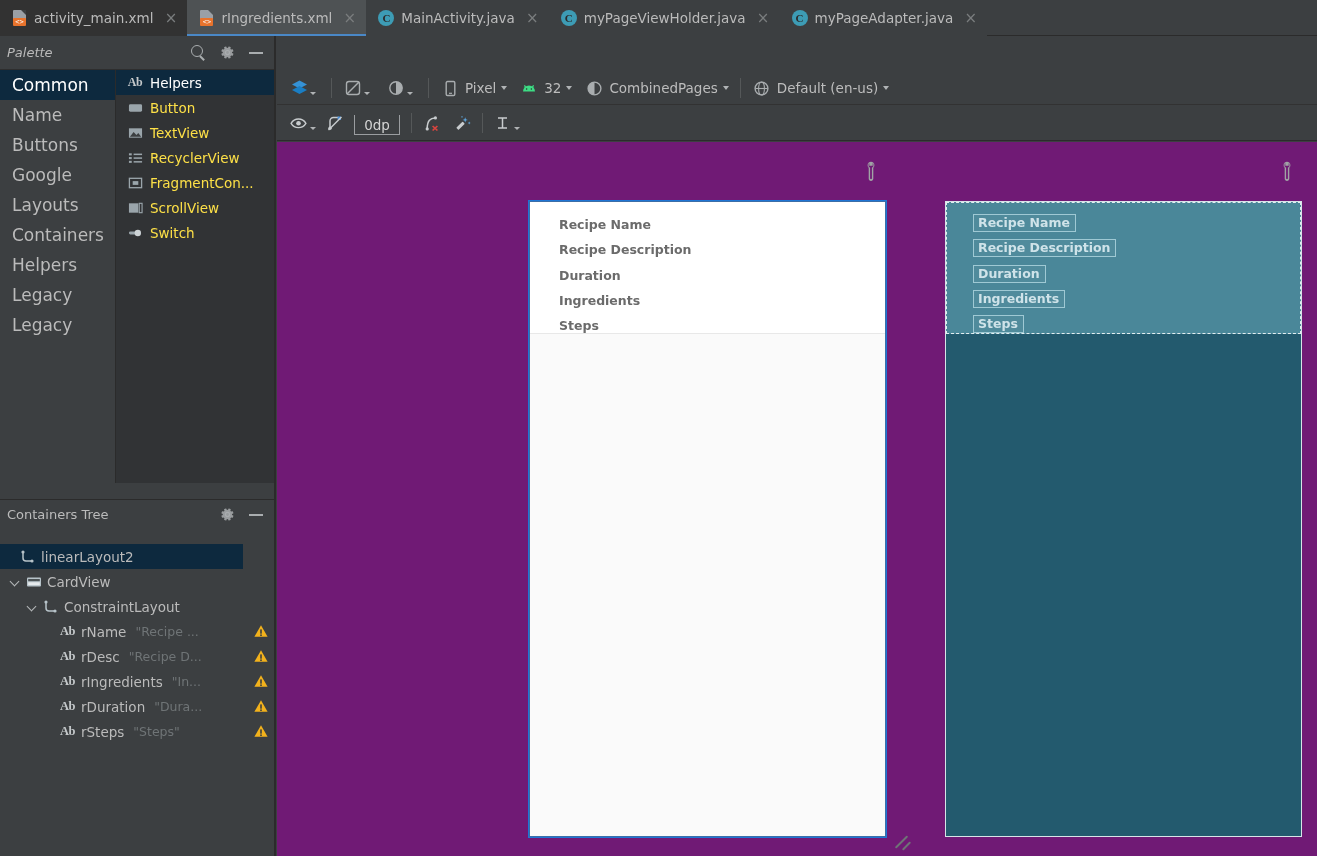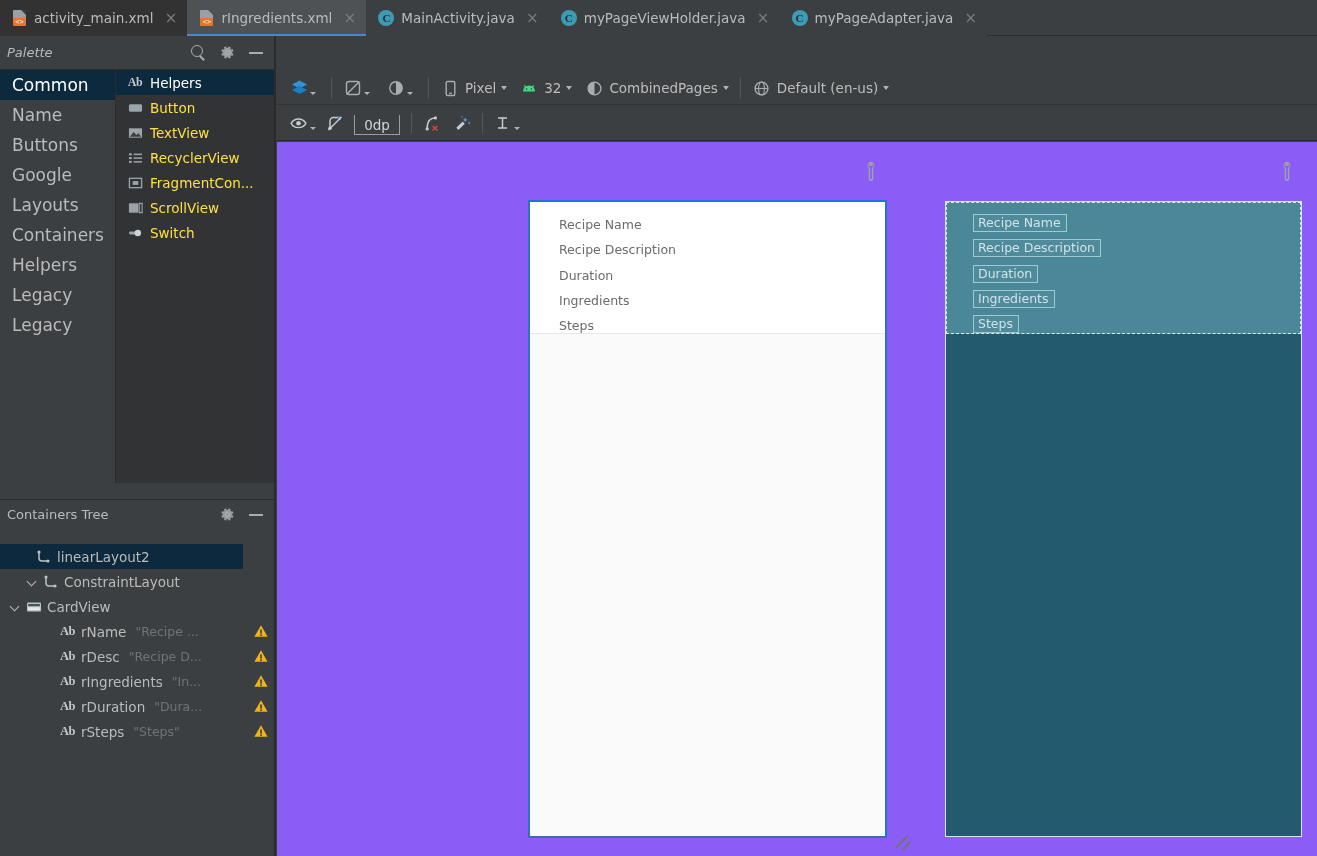--- a/index.html
+++ b/index.html
@@ -209,21 +209,21 @@
     display: flex; align-items: center; justify-content: center;
     min-width: 46px; height: 20px; color: #d4d4d4; font-size: 13.5px;
     border-left: 1.5px solid #9a9da0; border-right: 1.5px solid #9a9da0;
     border-bottom: 1.5px solid #9a9da0;
     margin: 0 6px; padding: 0 3px; position: relative; top: 2px;
   }
 
   
   #canvas {
     position: absolute; left: 277px; top: 142px; width: 1040px; height: 714px;
-    background: #8b5cf6; overflow: hidden;
+    background: #701a75; overflow: hidden; font-weight: bold;
   }
   .surface { position: absolute; }
   .wrench {
     position: absolute; width: 16px; height: 20px;
   }
   .wrench svg { width: 16px; height: 20px; fill: #a0a3a5; }
 
   
   #design-surface {
     left: 252px; top: 59px; width: 357px; height: 636px;
@@ -414,54 +414,54 @@
           <svg viewBox="0 0 16 16">
               <path d="M8 5.2a2.8 2.8 0 100 5.6 2.8 2.8 0 000-5.6zm0 4.3a1.5 1.5 0 110-3 1.5 1.5 0 010 3z"></path>
               <path d="M14 9.1l-1.2-.5a4.9 4.9 0 000-1.2l1.2-.5a.5.5 0 00.3-.6l-.6-1.5a.5.5 0 00-.6-.3l-1.2.4a5 5 0 00-.9-.9l.4-1.2a.5.5 0 00-.3-.6L9.6 1.6a.5.5 0 00-.6.3l-.5 1.2a4.9 4.9 0 00-1.2 0L6.8 1.9a.5.5 0 00-.6-.3l-1.5.6a.5.5 0 00-.3.6l.4 1.2c-.34.26-.64.56-.9.9l-1.2-.4a.5.5 0 00-.6.3l-.6 1.5a.5.5 0 00.3.6l1.2.5a4.9 4.9 0 000 1.2l-1.2.5a.5.5 0 00-.3.6l.6 1.5a.5.5 0 00.6.3l1.2-.4c.26.34.56.64.9.9l-.4 1.2a.5.5 0 00.3.6l1.5.6a.5.5 0 00.6-.3l.5-1.2a4.9 4.9 0 001.2 0l.5 1.2a.5.5 0 00.6.3l1.5-.6a.5.5 0 00.3-.6l-.4-1.2c.34-.26.64-.56.9-.9l1.2.4a.5.5 0 00.6-.3l.6-1.5a.5.5 0 00-.3-.6z" opacity=".85"></path>
             </svg>
         </span>
         <span class="hicon ic-minus"></span>
       </span>
     </div>
 
     <div id="tree-body">
-      <div class="tr-row selected" style="padding-left:18px">
+      <div class="tr-row selected" style="padding-left:2px">
         <span class="tr-chevron"></span>
         <span class="tr-ic">
           <svg viewBox="0 0 16 14">
               <path d="M3 1v7a3 3 0 003 3h6" fill="none" stroke="#b7c3c9" stroke-width="1.5"></path>
               <circle cx="3" cy="2" r="1.6" fill="#b7c3c9"></circle>
               <circle cx="12" cy="11" r="1.6" fill="#b7c3c9"></circle>
             </svg>
         </span>
         <span class="tr-name">linearLayout2</span>
+      </div>
+
+      <div class="tr-row" style="padding-left:8px">
+        <span class="tr-chevron open"></span>
+        <span class="tr-ic">
+          <svg viewBox="0 0 16 14">
+              <rect x="1" y="2.5" width="14" height="9" rx="1" fill="#b7c3c9"></rect>
+              <rect x="2.2" y="4" width="11.6" height="2.2" fill="#4b5254"></rect>
+              <rect x="2.2" y="7.3" width="11.6" height="2.8" fill="#e6eaec"></rect>
+            </svg>
+        </span>
+        <span class="tr-name">CardView</span>
       </div>
 
       <div class="tr-row" style="padding-left:25px">
         <span class="tr-chevron open"></span>
         <span class="tr-ic">
           <svg viewBox="0 0 16 14">
               <path d="M3 1v7a3 3 0 003 3h6" fill="none" stroke="#b7c3c9" stroke-width="1.5"></path>
               <circle cx="3" cy="2" r="1.6" fill="#b7c3c9"></circle>
               <circle cx="12" cy="11" r="1.6" fill="#b7c3c9"></circle>
             </svg>
         </span>
         <span class="tr-name">ConstraintLayout</span>
-      </div>
-
-      <div class="tr-row" style="padding-left:8px">
-        <span class="tr-chevron open"></span>
-        <span class="tr-ic">
-          <svg viewBox="0 0 16 14">
-              <rect x="1" y="2.5" width="14" height="9" rx="1" fill="#b7c3c9"></rect>
-              <rect x="2.2" y="4" width="11.6" height="2.2" fill="#4b5254"></rect>
-              <rect x="2.2" y="7.3" width="11.6" height="2.8" fill="#e6eaec"></rect>
-            </svg>
-        </span>
-        <span class="tr-name">CardView</span>
       </div>
 
       <div class="tr-row" style="padding-left:58px">
         <span class="tr-ic ab">Ab</span>
         <span class="tr-name">rName</span>
         <span class="tr-val">"Recipe ...</span>
         <span class="tr-warn">
           <svg viewBox="0 0 16 15">
               <path d="M8 1.2l6.6 11.6H1.4z" fill="#f2b21c"></path>
               <rect x="7.2" y="5.4" width="1.6" height="4.3" fill="#3c3f41"></rect>

